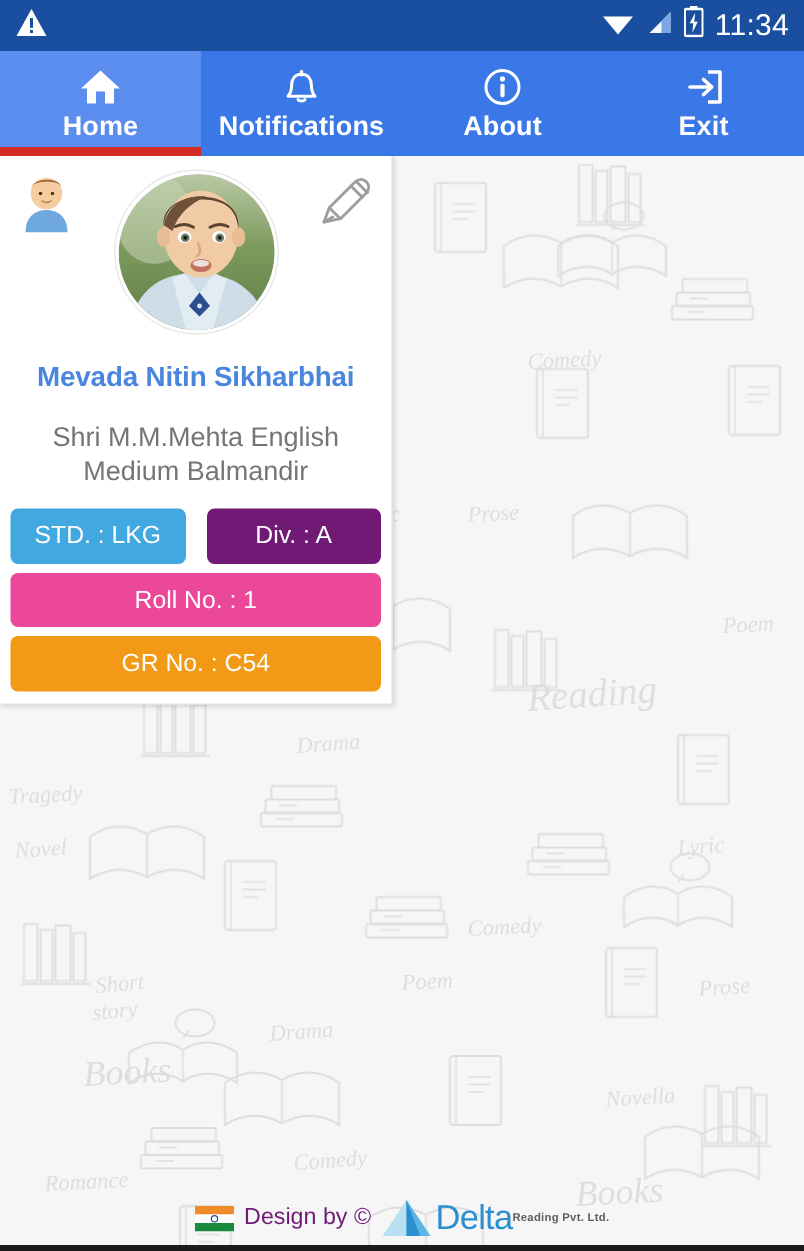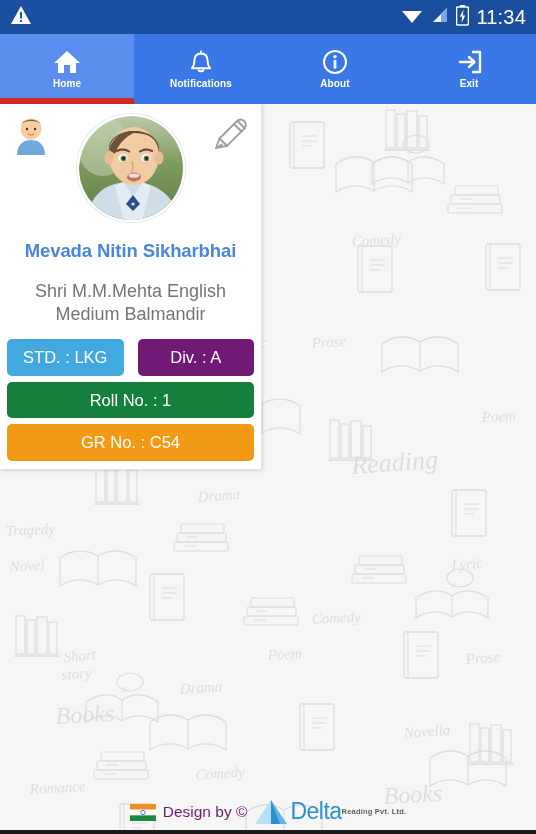--- a/index.html
+++ b/index.html
@@ -54,21 +54,21 @@
     flex-direction: column;
     align-items: center;
     justify-content: center;
     gap: 4px;
     color: #fff;
     cursor: pointer;
     user-select: none;
   }
   .tab.active { background: #5a8ded; }
   .tab .tab-label {
-    font-size: 10px;
+    font-size: 18px;
     font-weight: bold;
     letter-spacing: .1px;
     line-height: 1;
   }
   .tab .tab-icon {
     display: block;
     height: 26px;
     line-height: 0;
   }
   .tab-indicator {
@@ -464,21 +464,21 @@
 
     <div class="student-name">Mevada Nitin Sikharbhai</div>
     <div class="school-name">Shri M.M.Mehta English Medium Balmandir</div>
 
     <div class="badge-row">
       <div class="badge" style="background:#42a8e0">STD. : LKG</div>
       <div class="badge" style="background:#701a75">Div. : A</div>
     </div>
 
     <div class="badge-row single">
-      <div class="badge full" style="background:#15803d">Roll No. : 1</div>
+      <div class="badge full" style="background:#ec4899">Roll No. : 1</div>
     </div>
 
     <div class="badge-row single">
       <div class="badge full" style="background:#f29a16">GR No. : C54</div>
     </div>
   </div>
 
   <div class="footer">
     <span class="flag">
       <svg width="26" height="17" viewBox="0 0 26 17">

